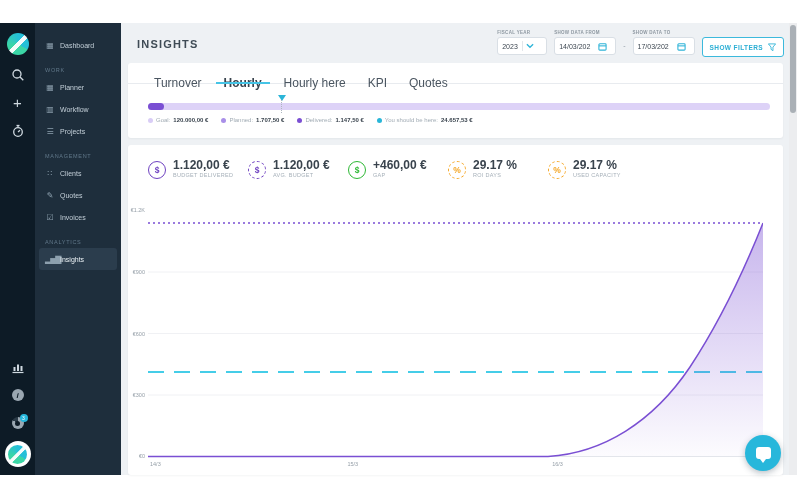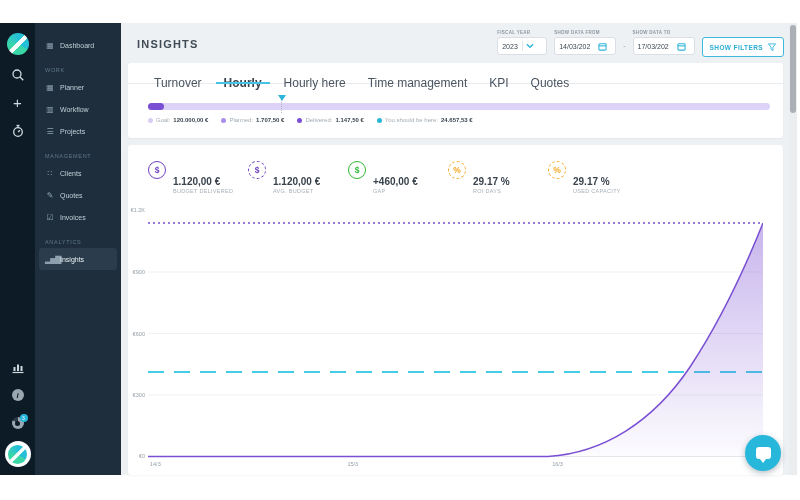--- a/index.html
+++ b/index.html
@@ -75,21 +75,21 @@
   .legend-dot{width:5px;height:5px;border-radius:50%;}
   .legend-val{font-weight:bold;color:#3a444e;}
 
   
   .kpis{position:absolute;left:20px;top:16px;right:10px;display:flex;}
   .kpi{width:100px;display:flex;gap:7px;align-items:flex-start;}
   .kpi-ic{width:18px;height:18px;box-sizing:border-box;border-radius:50%;border:1.5px solid;
           display:flex;align-items:center;justify-content:center;font-size:8.5px;font-weight:bold;flex:none;}
   .kpi-ic.dashed{border-style:dashed;}
   .kpi-ic.noborder{border:none;}
-  .kpi-val{font-size:10px;font-weight:bold;color:#39434d;line-height:9px;margin-top:16px;}
+  .kpi-val{font-size:12px;font-weight:bold;color:#39434d;line-height:9px;margin-top:0;}
   .kpi-label{font-size:5.5px;color:#a6b0b9;letter-spacing:.3px;margin-top:2px;white-space:nowrap;}
 
   
   .plot{position:absolute;left:20px;top:65px;width:615px;height:248px;}
   .ylab{position:absolute;left:-24px;width:21px;text-align:right;font-size:5.5px;color:#949ea7;}
   .xlab{position:absolute;top:251px;font-size:5.5px;color:#949ea7;}
 
   
   .chat-btn{position:absolute;left:624px;top:412px;width:36px;height:36px;border-radius:50%;background:#27b7db;
             box-shadow:0 2px 6px rgba(20,40,60,.3);display:flex;align-items:center;justify-content:center;cursor:pointer;z-index:5;}
@@ -226,21 +226,20 @@
               <path d="M0.5 0.5 H9.5 L6.2 4.5 V9 L3.8 7.3 V4.5 Z" fill="none" stroke="#2fb4d8" stroke-width="1.1"></path>
             </svg>
         </button>
       </div>
 
       <div class="card card1">
         <div class="tabs">
           <span class="tab">Turnover</span>
           <span class="tab active">Hourly</span>
           <span class="tab">Hourly here</span>
-          <span class="tab">Time management</span>
           <span class="tab">KPI</span>
           <span class="tab">Quotes</span>
         </div>
         <div class="progress-wrap">
           <div class="progress-track" style="background-color: rgb(221, 210, 247);"></div>
           <div class="progress-fill" style="width: 16px; background-color: rgb(122, 79, 211);"></div>
           <div class="progress-marker" style="left:21.5%;">
             <div class="marker-stem"></div>
             <div class="marker-tri" style="border-top:6px solid #2bb5d8;"></div>
           </div>

